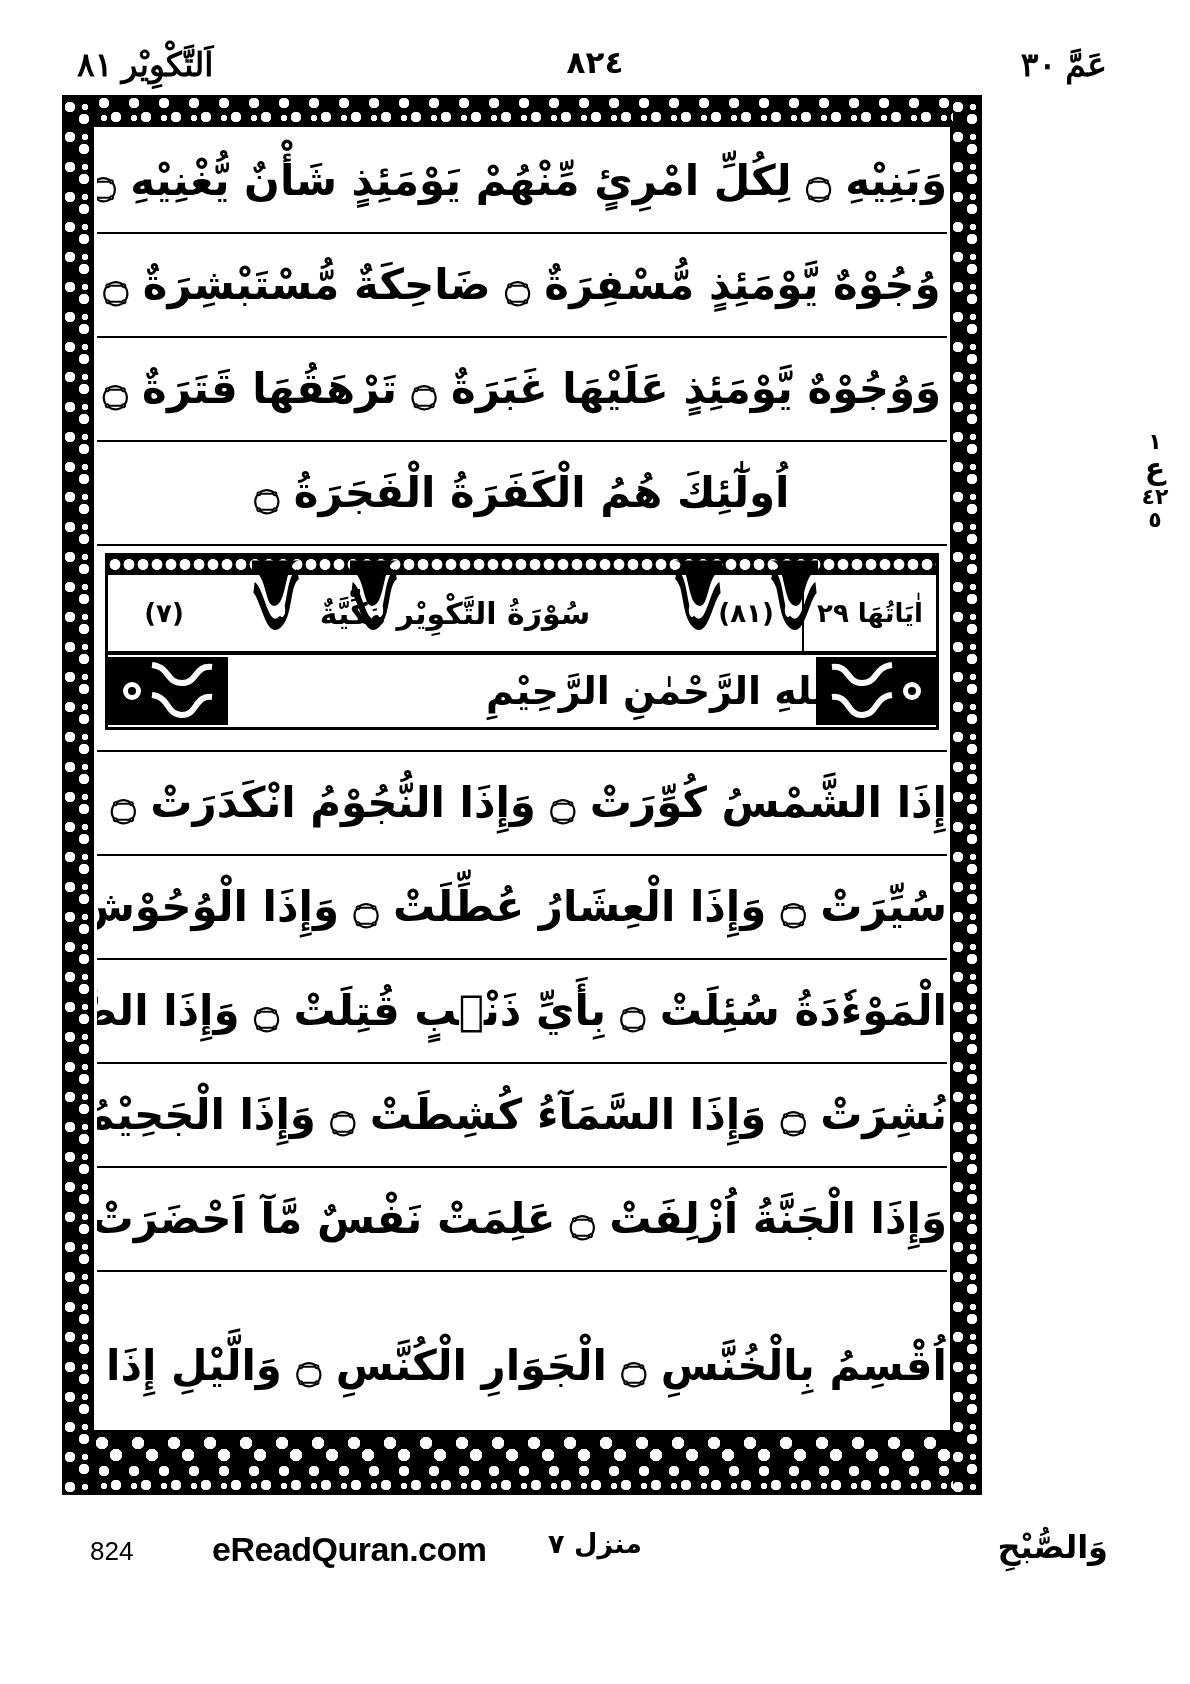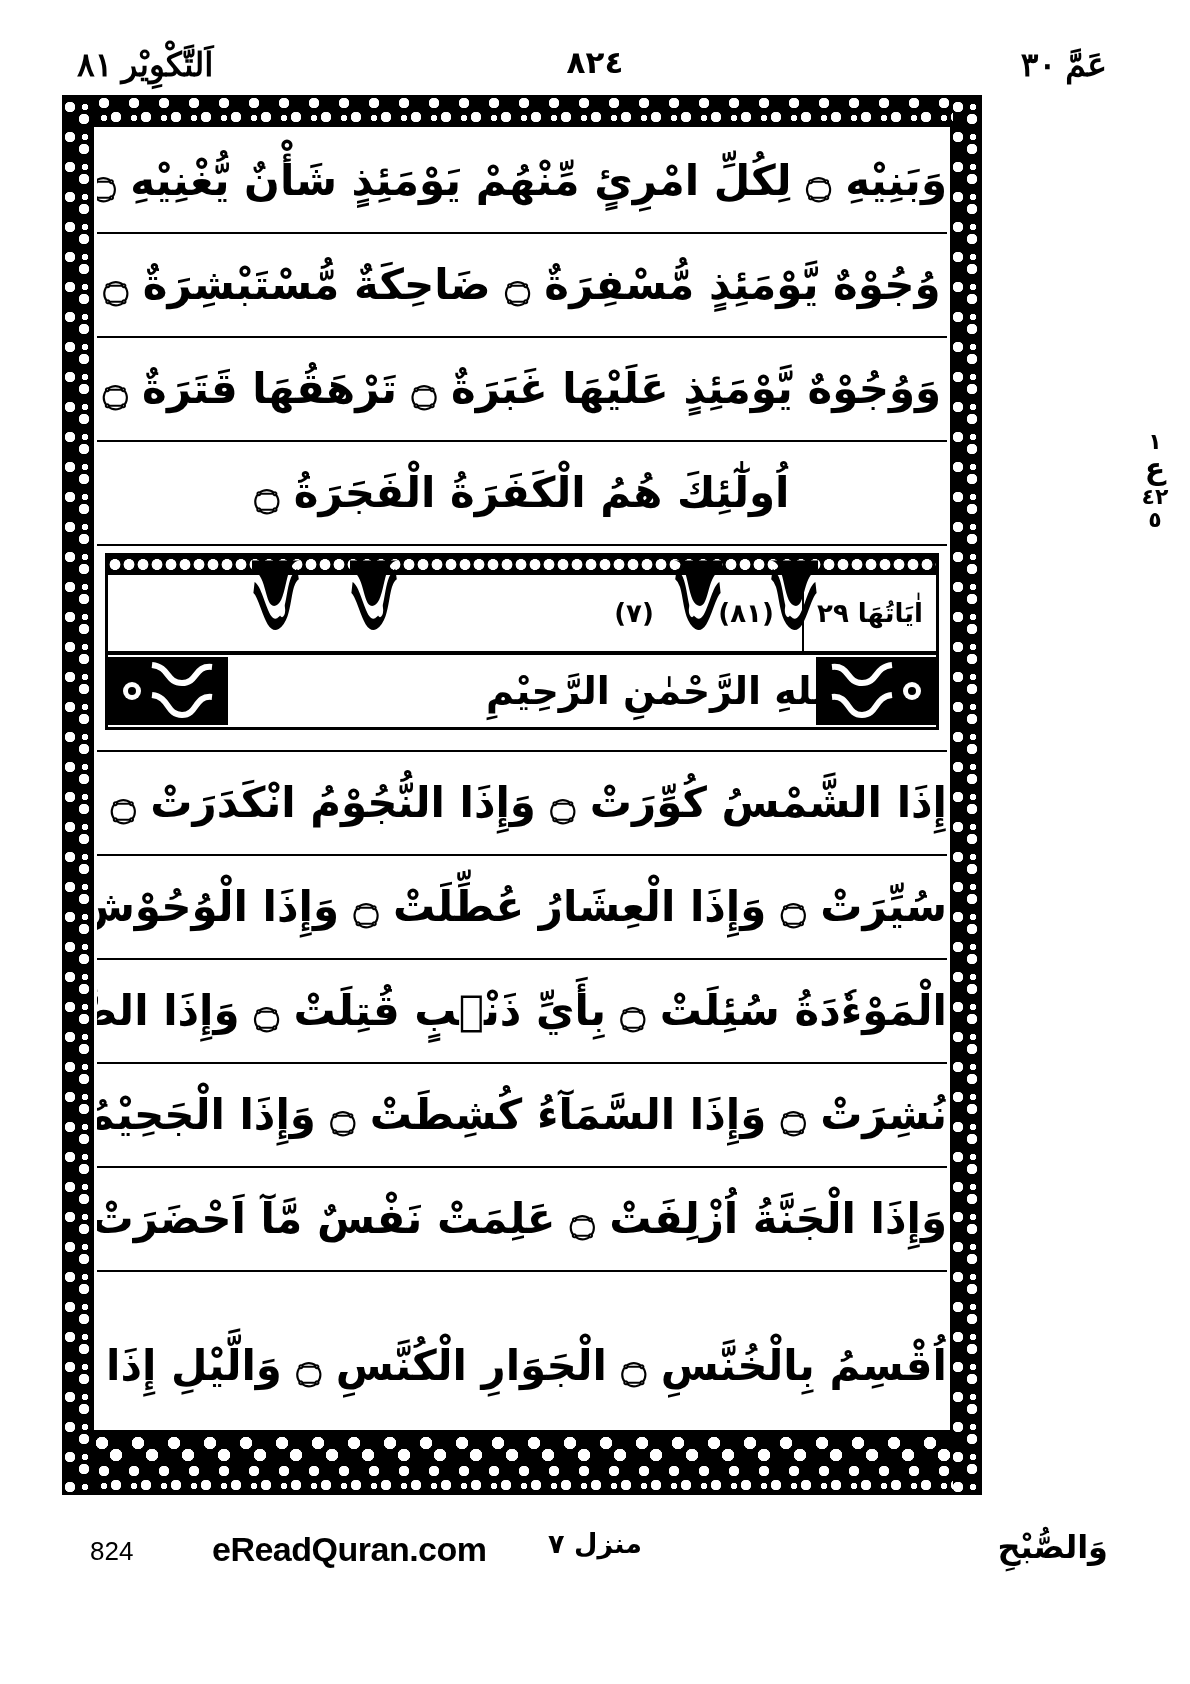--- a/index.html
+++ b/index.html
@@ -318,20 +318,21 @@
         <div class="arabic">اُولٰٓئِكَ هُمُ الْكَفَرَةُ الْفَجَرَةُ ۝</div>
       </div>
 
       <div class="surah-panel" style="flex:0 0 206px">
         <div class="surah-box">
           <div class="bead-band"></div>
 
           <div class="title-row">
             <div class="tcell ayat">اٰيَاتُهَا ٢٩</div>
             <div class="tcell num81">(٨١)</div>
+            <div class="tcell name">سُوْرَةُ التَّكْوِيْر مَكِّيَّةٌ</div>
             <div class="tcell num7">(٧)</div>
 
             <div class="arab-orn" style="right:116px">
               <svg viewBox="0 0 52 76" preserveAspectRatio="none">
                 <path d="M2 2 C18 2 14 20 26 22 C38 24 34 8 50 6 L50 2 Z" fill="#000"></path>
                 <path d="M4 8 C16 12 10 26 24 30 C36 33 40 16 48 14" stroke="#000" stroke-width="5" fill="none"></path>
                 <circle cx="20" cy="24" r="3.2" fill="#fff"></circle>
               </svg>
             </div>
             <div class="arab-orn" style="right:212px">

